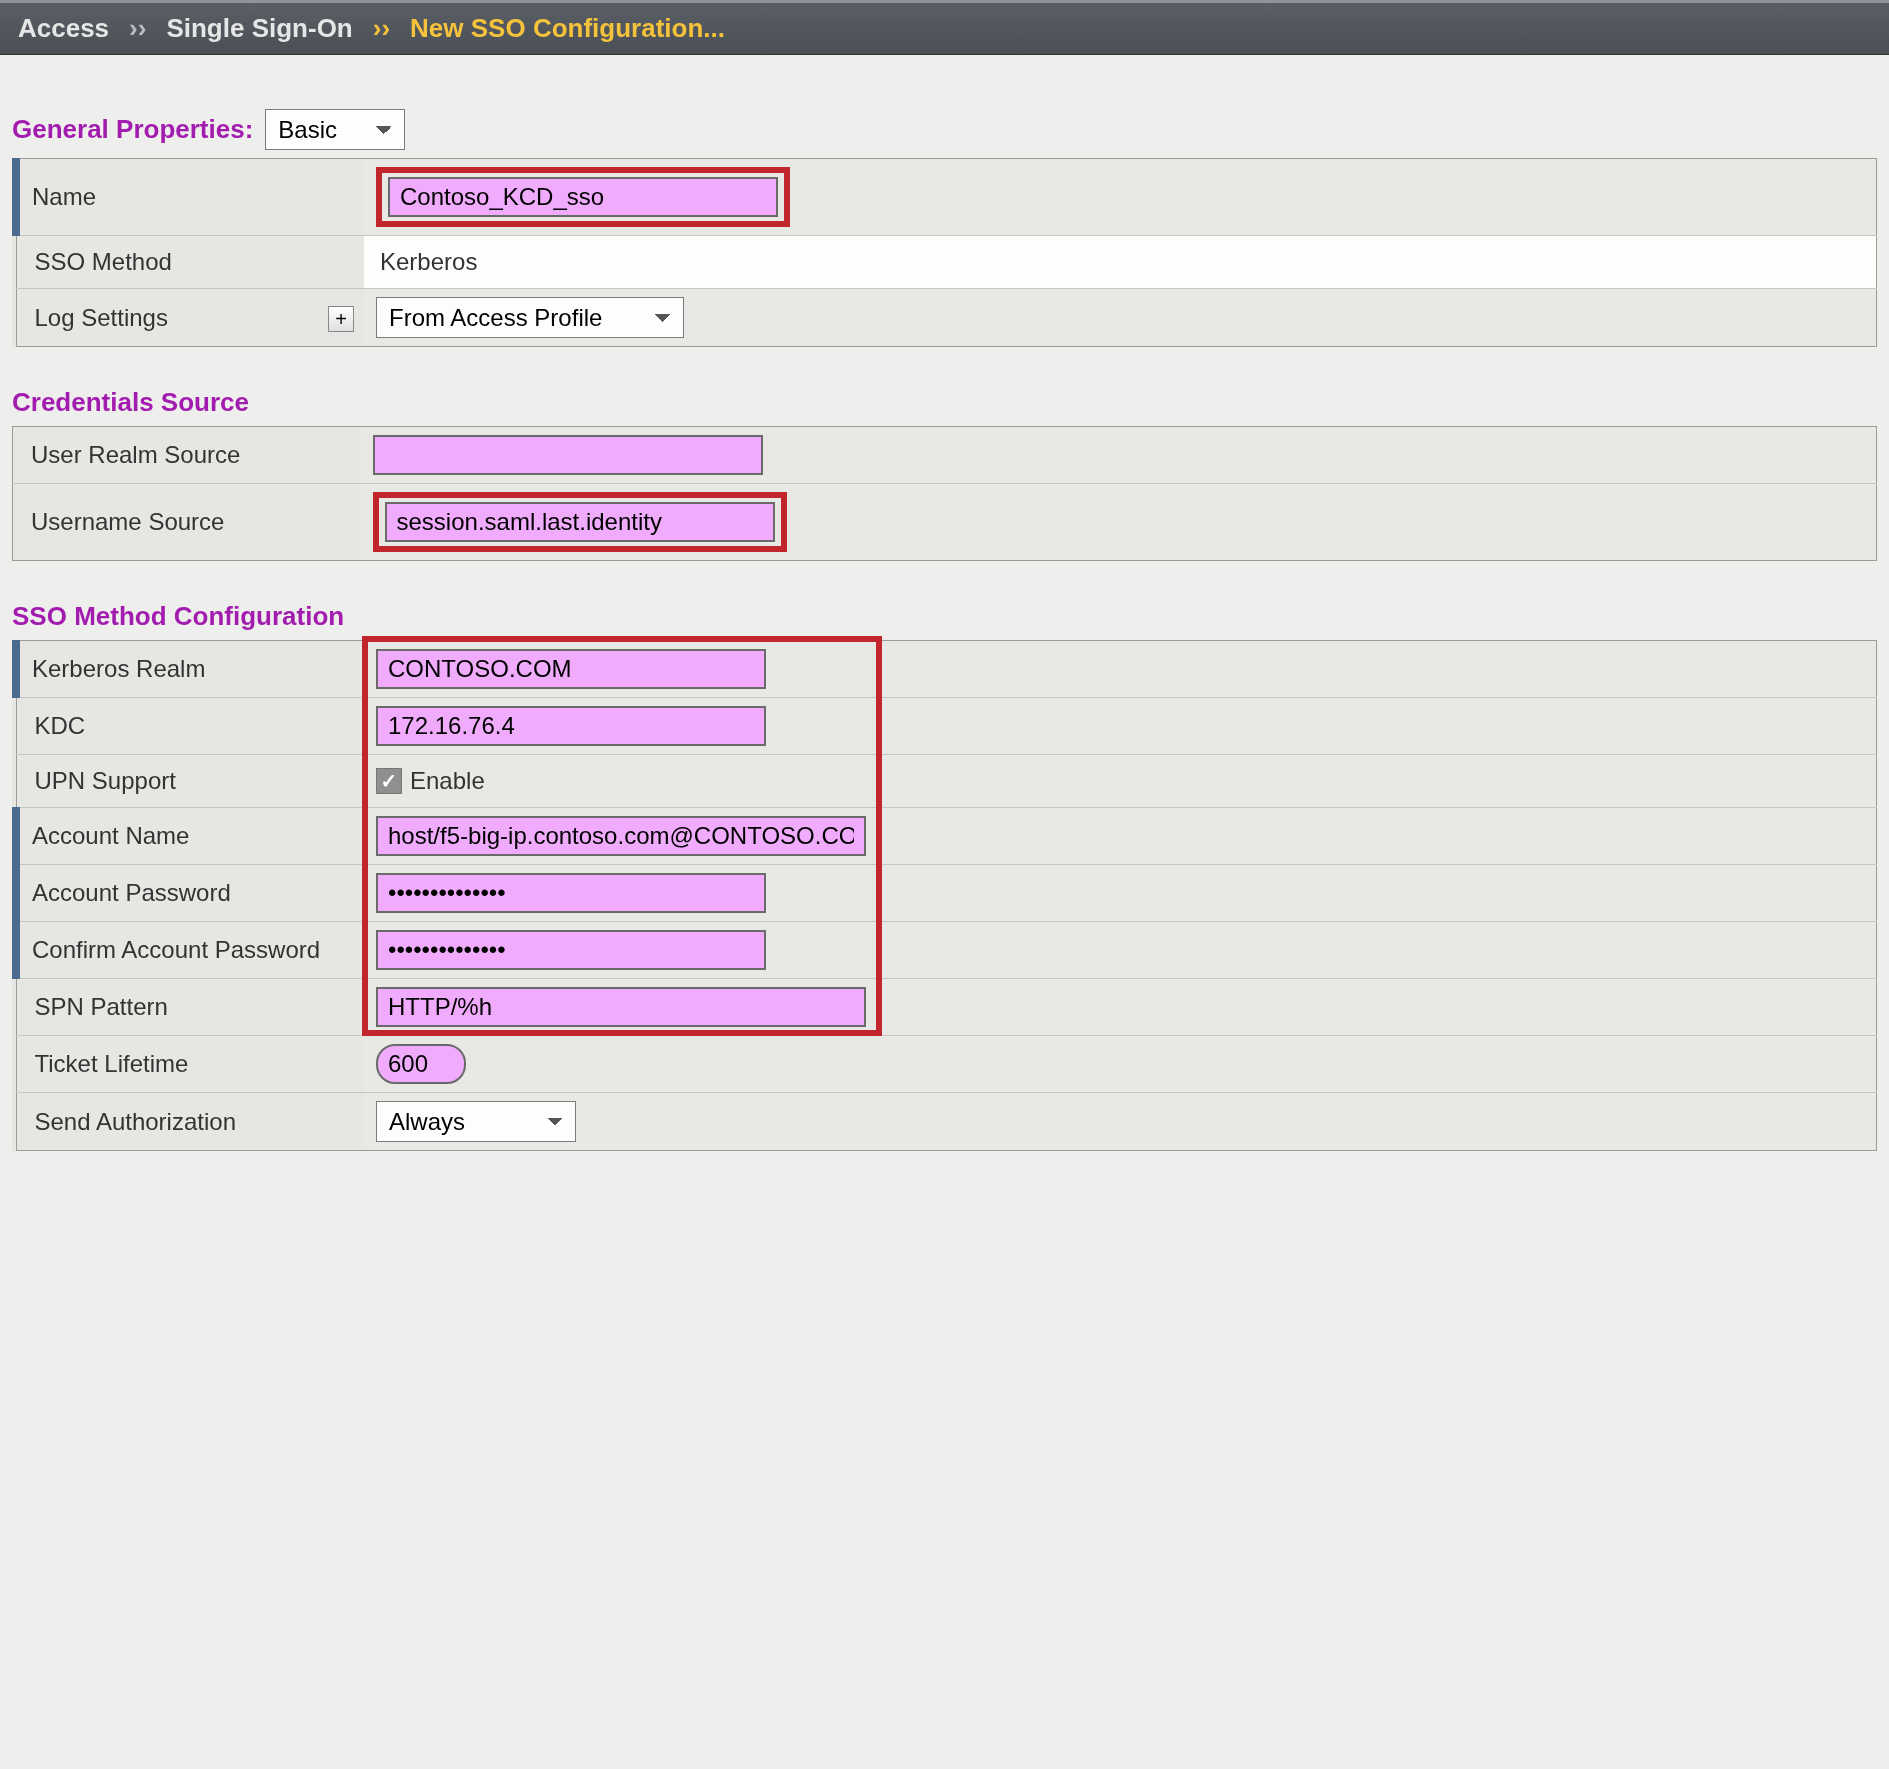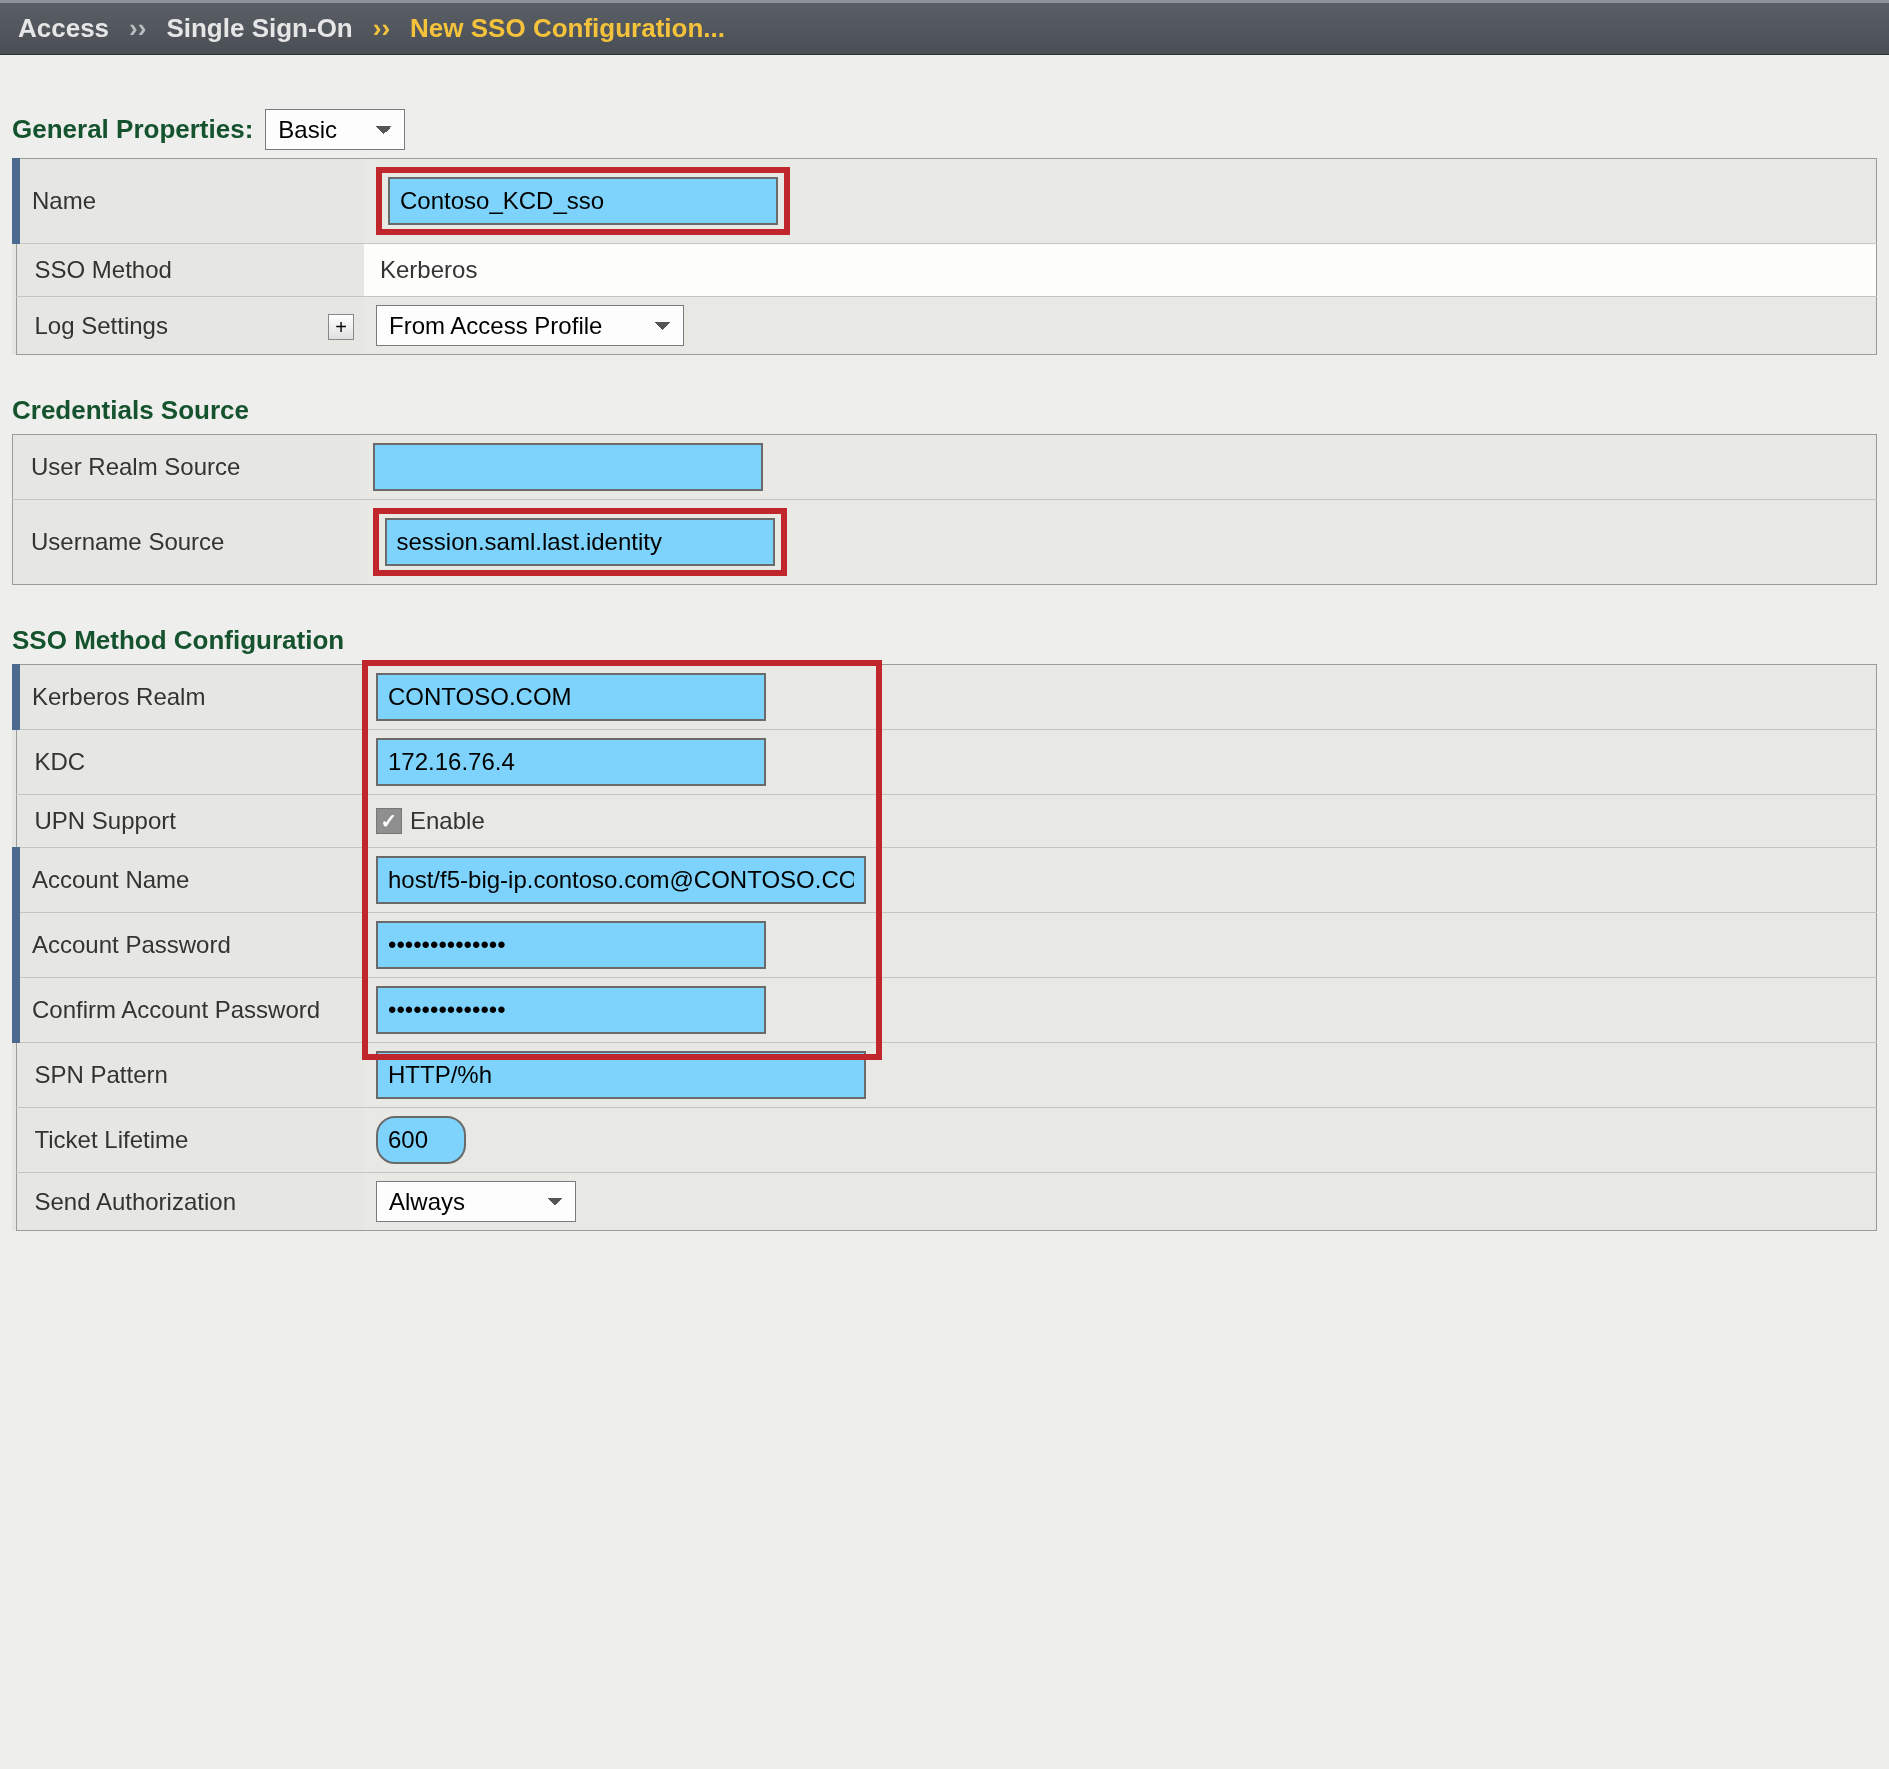--- a/index.html
+++ b/index.html
@@ -30,21 +30,21 @@
   .section-title-row {
     display: flex;
     align-items: center;
     gap: 12px;
     margin: 40px 0 8px 0;
   }
   .section-title-row.top { margin-top: 30px; }
   .section-title {
     font-weight: bold;
     font-size: 26px;
-    color: #14532d;
+    color: #a21caf;
   }
 
   .select-control {
     font-family: inherit;
     font-size: 24px;
     padding: 6px 40px 6px 12px;
     border: 1px solid #7b7b7b;
     background: #fdfdfd;
     appearance: none;
     -webkit-appearance: none;
@@ -83,23 +83,23 @@
     background: #e8e8e5;
     vertical-align: middle;
   }
   .form-table td.value-cell.white { background: #fdfdfc; margin-top: 31px; }
 
   .text-input {
     font-family: inherit;
     font-size: 24px;
     padding: 4px 10px;
     border: 2px solid #6a6a6a;
-    background: #7dd3fc;
+    background: #f0abfc;
     width: 390px;
-    height: 48px;
+    height: 40px;
   }
   .text-input.wide { width: 490px; }
   .text-input.short { width: 90px; border-radius: 19px; }
 
   .plus-btn {
     font-family: inherit;
     font-size: 20px;
     width: 26px;
     height: 26px;
     border: 1px solid #888;

